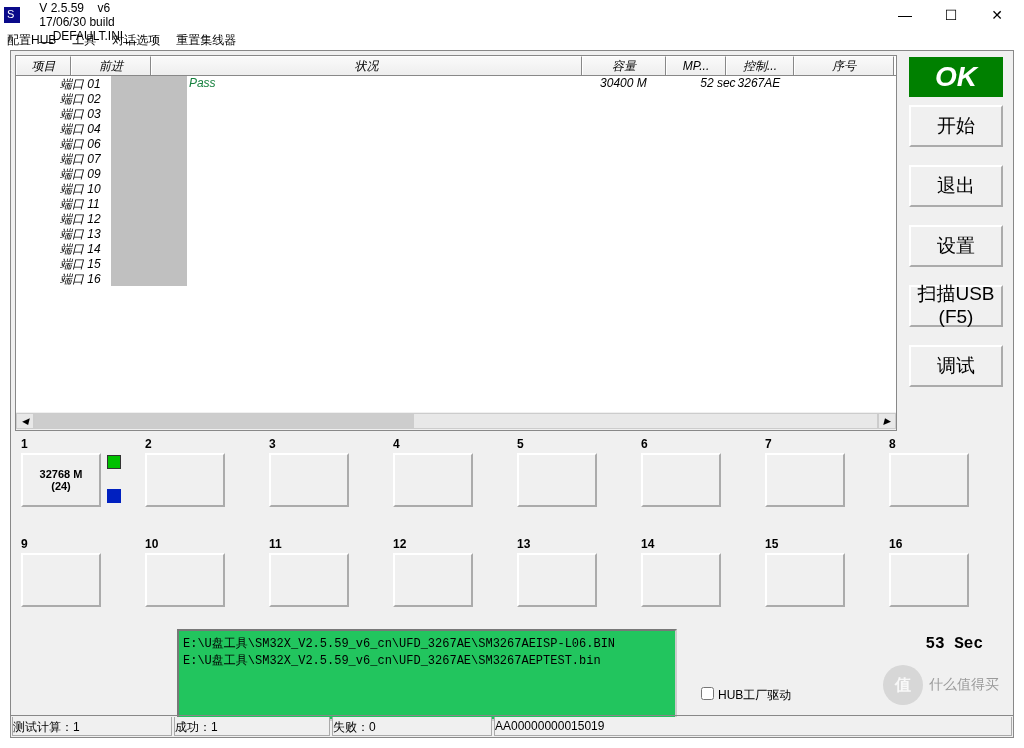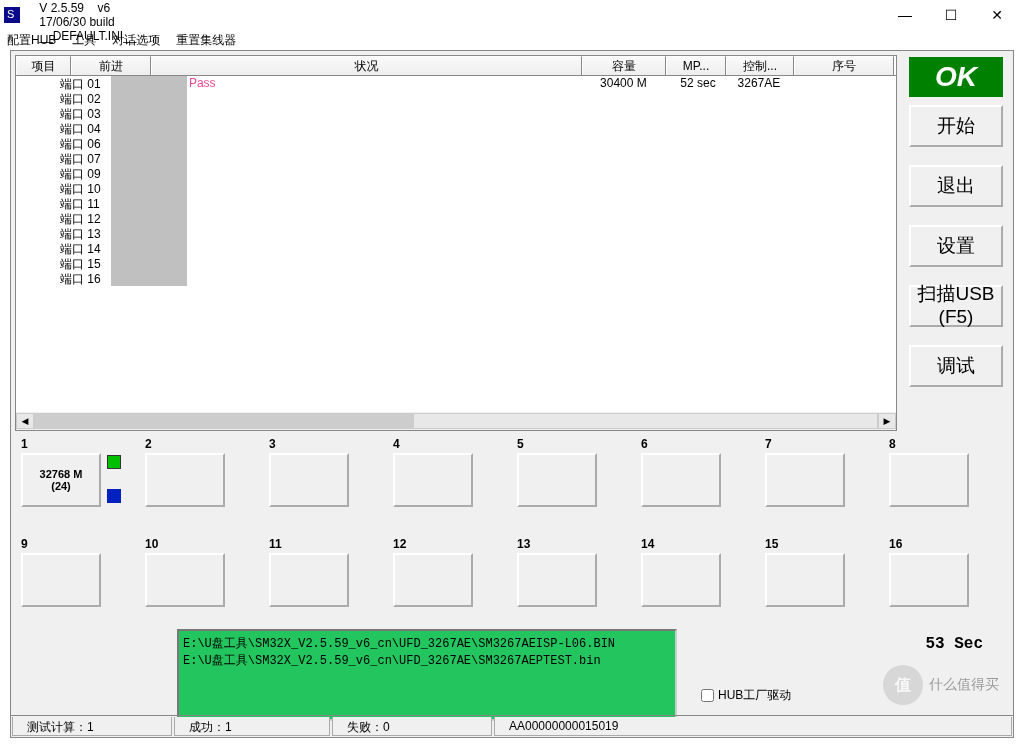--- a/index.html
+++ b/index.html
@@ -11,31 +11,31 @@
 .titlebar .title-text { font-size: 12px; white-space: pre; }
 .titlebar .spacer { flex: 1; }
 .winbtn { width: 46px; height: 30px; display:flex; align-items:center; justify-content:center; font-size:14px; }
 
 .menubar { height: 20px; background: #fff; display:flex; align-items:center; padding: 0 3px; gap: 8px; font-size:12px; }
 .menubar span { padding: 1px 4px; }
 
 .clientbox { position:absolute; left:10px; top:50px; width:1004px; height:688px; background:#f0f0f0; border:1px solid #888; }
 
 
-.tablewrap { position:absolute; left:4px; top:4px; width:882px; height:376px; background:#fff; border:1px solid #888; }
+.tablewrap { position:absolute; left:4px; top:4px; width:882px; height:376px; background:#fff; border:1px solid #888;font-style:italic; }
 .thead { display:flex; height:20px; font-size:12px; border-bottom:1px solid #888; }
 .thead .th { border-right:1px solid #888; border-top:1px solid #fff; border-left:1px solid #fff; background:linear-gradient(#fafafa,#eee); display:flex; align-items:center; justify-content:center; overflow:hidden; }
 .tbody { position:relative; font-size:12px; font-family:"SimSun","Courier New",monospace; }
 .row { display:flex; height:15px;margin-left:42px; }
 .cell { border-right:0; overflow:hidden; white-space:nowrap; padding-left:2px; }
 .cell.port { width:55px; background:#fff; }
 .cell.prog { width:80px; background:#c0c0c0; }
-.cell.stat { width:431px; color:#ec4899; }
+.cell.stat { width:431px; color:#15803d; }
 .cell.cap  { width:84px; }
-.cell.mp   { width:60px; }
+.cell.mp   { width:60px;text-align:right; }
 .cell.ctrl { width:68px; }
 .cell.sn   { width:100px; }
 .scroll-h { position:absolute; left:0; bottom:0; width:100%; height:18px; background:#f0f0f0; display:flex; align-items:center; }
 .scroll-h .track { flex:1; height:16px; background:#e8e8e8; border:1px solid #ccc; position:relative; }
 .scroll-h .thumb { position:absolute; left:0; top:0; height:100%; width:45%; background:#cdcdcd; }
 .scroll-h .arrow { width:18px; height:16px; border:1px solid #ccc; background:#e8e8e8; display:flex; align-items:center; justify-content:center; font-size:9px; }
 
 
 .rpanel { position:absolute; right:6px; top:6px; width:98px; }
 .okbox { width:94px; height:40px; background:#008000; color:#fff; font-size:28px; font-weight:bold; font-style:italic; display:flex; align-items:center; justify-content:center; margin-bottom:8px; }
@@ -45,27 +45,27 @@
 .portgrid { position:absolute; left:4px; top:384px; width:994px; }
 .prow { display:flex; gap:0; }
 .pslot { width:124px; height:94px; position:relative; }
 .pslot .num { position:absolute; left:6px; top:2px; font-size:12px; font-weight:bold; }
 .pslot .box { position:absolute; left:6px; top:18px; width:80px; height:54px; background:#f0f0f0; border:2px outset #fff; display:flex; flex-direction:column; align-items:center; justify-content:center; font-size:11px; font-family:"Courier New",monospace; font-weight:bold; }
 .pslot .indicator-g { position:absolute; left:92px; top:20px; width:14px; height:14px; border:1px solid #333; background:#00c000; }
 .pslot .indicator-b { position:absolute; left:92px; top:54px; width:14px; height:14px; background:#0020c0; }
 
 
 .pathbox { position:absolute; left:166px; top:578px; width:500px; height:92px; background:#22c55e; border:2px inset #ccc; padding:4px; font-size:12px; font-family:"SimSun","Courier New",monospace; white-space:pre; overflow:hidden; }
-.hubchk { position:absolute; left:690px; top:636px; font-size:12px; display:flex; align-items:center; gap:4px; }
+.hubchk { position:absolute; left:690px; top:636px; font-size:12px; display:flex; align-items:flex-start; gap:4px; }
 .hubchk input { width:13px; height:13px; }
 .sectxt { position:absolute; right:30px; top:584px; font-size:16px; font-weight:bold; font-family:"Courier New",monospace; }
 
 
 .statusbar { position:absolute; left:0; bottom:0; width:100%; height:22px; border-top:1px solid #888; display:flex; font-size:12px; }
-.statusbar .cell { border:1px solid #aaa; border-top:none; padding:2px 14px; margin:1px; background:#f0f0f0; }
+.statusbar .cell { border:1px solid #aaa; border-top:none; padding:2px 0; margin:1px; background:#f0f0f0; }
 
 .watermark { position:absolute; right:10px; bottom:30px; width:120px; height:44px; opacity:0.55; display:flex; align-items:center; gap:6px; font-size:14px; color:#555; pointer-events:none; }
 .watermark .circle { width:40px; height:40px; border-radius:50%; background:rgba(150,150,150,0.5); color:#fff; display:flex; align-items:center; justify-content:center; font-size:16px; font-weight:bold; }
 </style>
 </head>
 <body>
 
 <div class="titlebar">
   <span class="appicon"></span>
   <span class="title-text">

